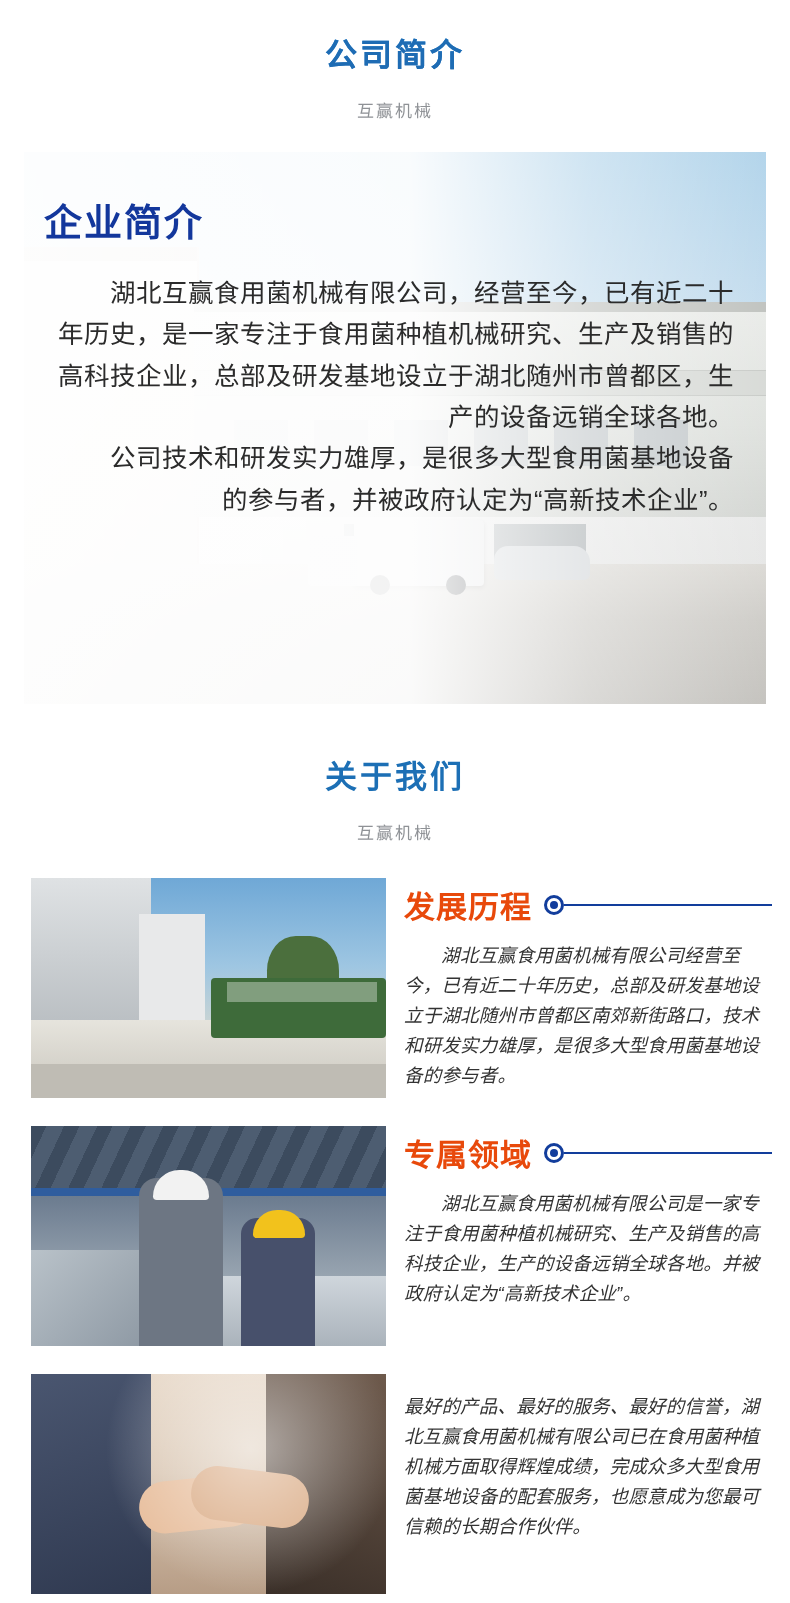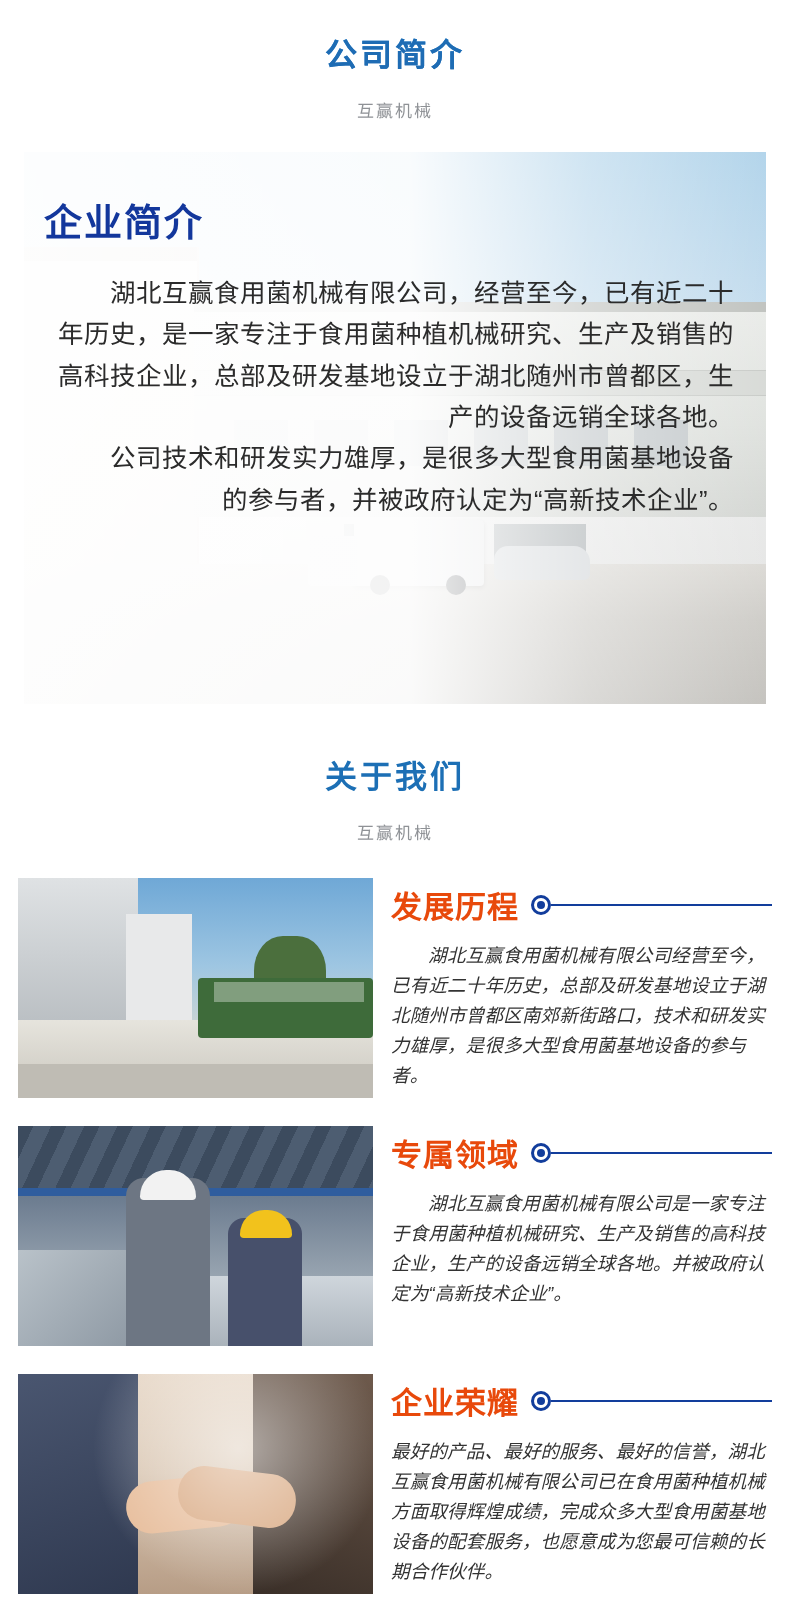--- a/index.html
+++ b/index.html
@@ -113,21 +113,21 @@
     line-height: 1.62;
     color: #2b2b2b;
     letter-spacing: .5px;
   }
   .hero-body p { text-indent: 2em; text-align: right; }
 
   
   #head-2 { margin-top: 56px; }
   #head-2 .title { color: #1c6fb5; text-align: center; }
 
-  .about-list { margin-top: 34px; }
+  .about-list { margin-top: 34px; padding-left: 13px; }
   .about-row {
     display: flex;
     align-items: flex-start;
     margin-bottom: 28px;
     padding: 0 18px 0 18px;
   }
   .about-thumb {
     width: 355px; height: 220px; flex: 0 0 355px;
     overflow: hidden; position: relative; background:#9fb2c2;
   }
@@ -281,24 +281,17 @@
 
   <div class="about-row">
     <div class="about-thumb ph3">
       <div class="suitL"></div>
       <div class="suitR"></div>
       <div class="handA"></div>
       <div class="handB"></div>
       <div class="glow"></div>
     </div>
     <div class="about-text">
-      <div class="about-title-row">
-        <div class="about-title">企业荣耀</div>
-        <div class="dot-line">
-          <span class="dot-ring"></span>
-          <span class="line"></span>
-        </div>
-      </div>
       <div class="about-body no-indent">最好的产品、最好的服务、最好的信誉，湖北互赢食用菌机械有限公司已在食用菌种植机械方面取得辉煌成绩，完成众多大型食用菌基地设备的配套服务，也愿意成为您最可信赖的长期合作伙伴。</div>
     </div>
   </div>
 
 </div>
 
 </body></html>

